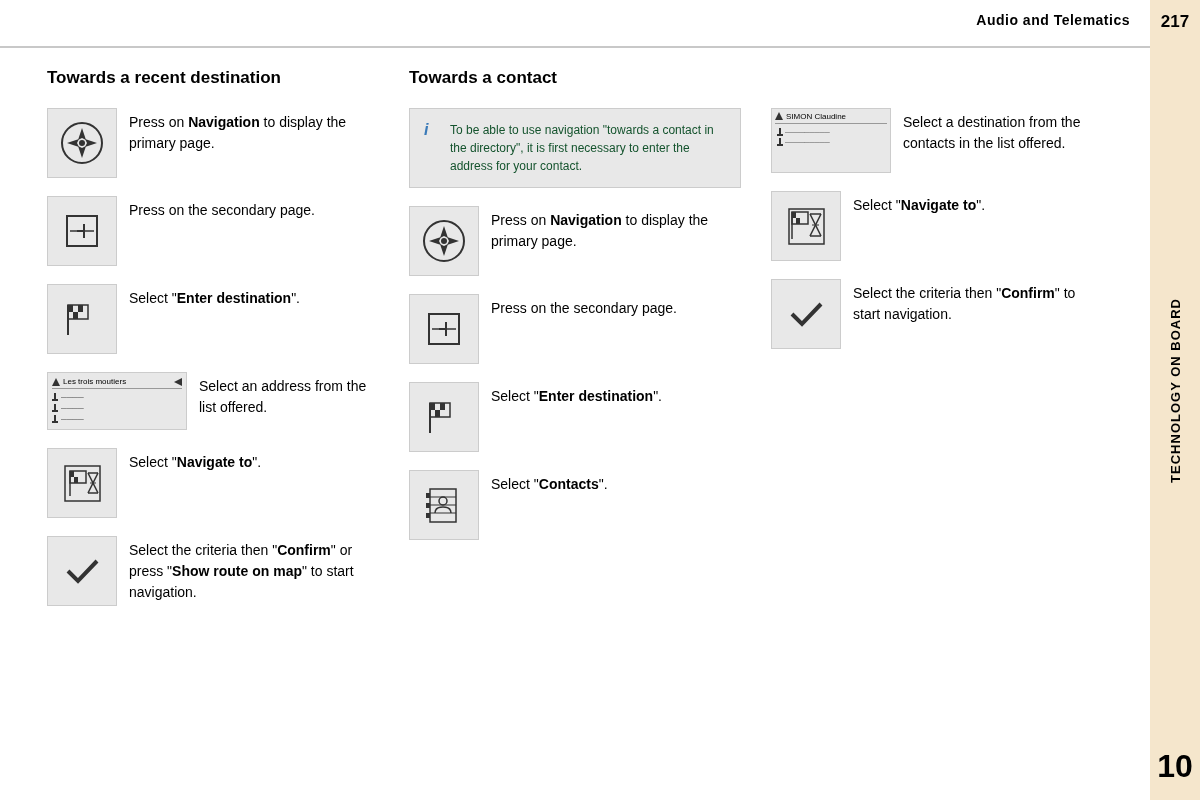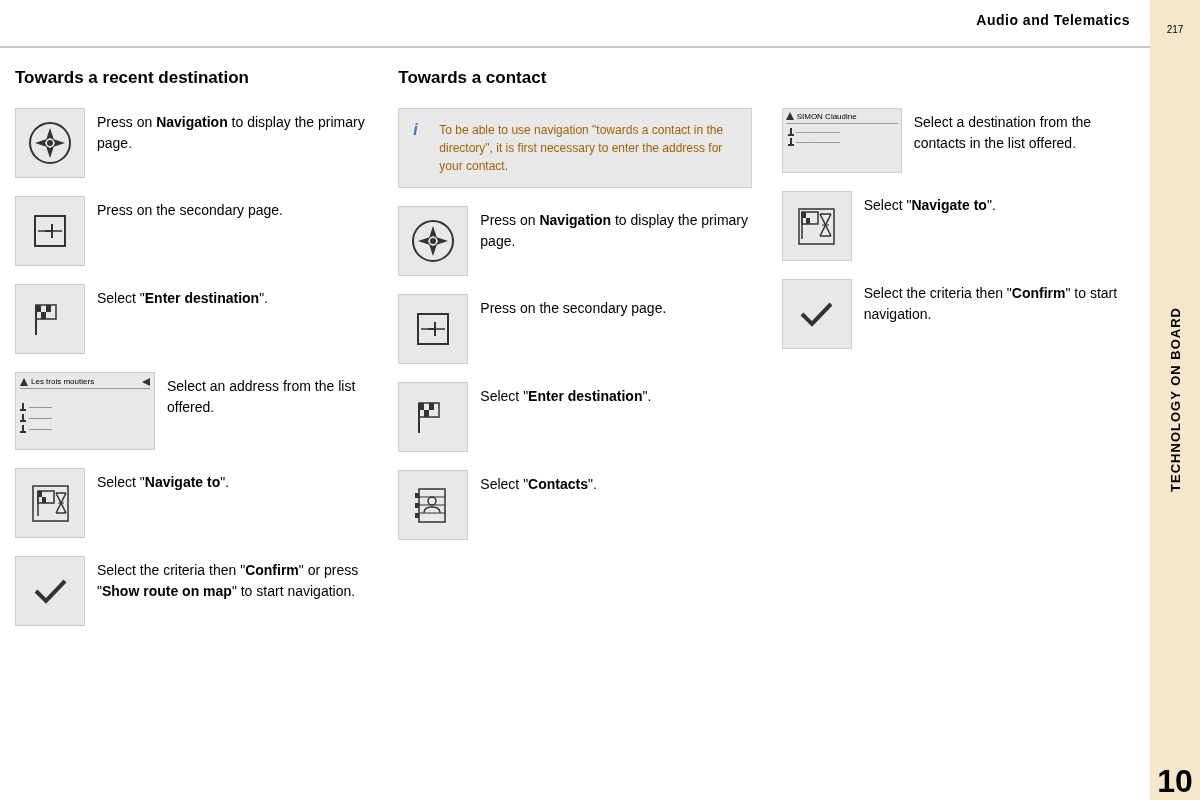--- a/index.html
+++ b/index.html
@@ -25,21 +25,21 @@
       padding: 12px 20px 18px 0;
       border-bottom: 2px solid #c8c8c8;
       font-weight: bold;
       font-size: 14px;
       letter-spacing: 0.5px;
     }
 
     .content-area {
       display: flex;
       flex: 1;
-      padding: 20px 15px;
+      padding: 20px 47px;
       gap: 30px;
     }
 
     .column {
       flex: 1;
     }
 
     .section-title {
       font-size: 17px;
       font-weight: bold;
@@ -92,37 +92,37 @@
       font-style: italic;
       font-weight: bold;
       font-size: 16px;
       color: #3a7ab8;
       min-width: 16px;
     }
 
     .info-text {
       font-size: 12px;
       line-height: 1.5;
-      color: #a16207;
+      color: #14532d;
     }
 
     
     .right-sidebar {
       width: 50px;
       display: flex;
       flex-direction: column;
       align-items: center;
       background: #f5e6cc;
       position: relative;
     }
 
     .page-number {
-      font-size: 10px;
-      font-weight: normal;
-      margin-top: 24px;
+      font-size: 17px;
+      font-weight: bold;
+      margin-top: 12px;
       color: #000;
     }
 
     .vertical-text-container {
       flex: 1;
       display: flex;
       align-items: center;
       justify-content: center;
       position: relative;
     }
@@ -133,28 +133,29 @@
       font-size: 13px;
       font-weight: bold;
       letter-spacing: 1px;
       color: #000;
       text-transform: uppercase;
     }
 
     .chapter-number {
       font-size: 32px;
       font-weight: bold;
+      margin-bottom: 15px;
       color: #000;
     }
 
     
     .screen-mockup {
       width: 140px;
       min-width: 140px;
-      height: 78px;
+      height: 58px;
       background: #e8e8e8;
       border: 1px solid #ccc;
       display: flex;
       flex-direction: column;
       padding: 4px;
       font-size: 9px;
       flex-shrink: 0;
     }
 
     .screen-header {

